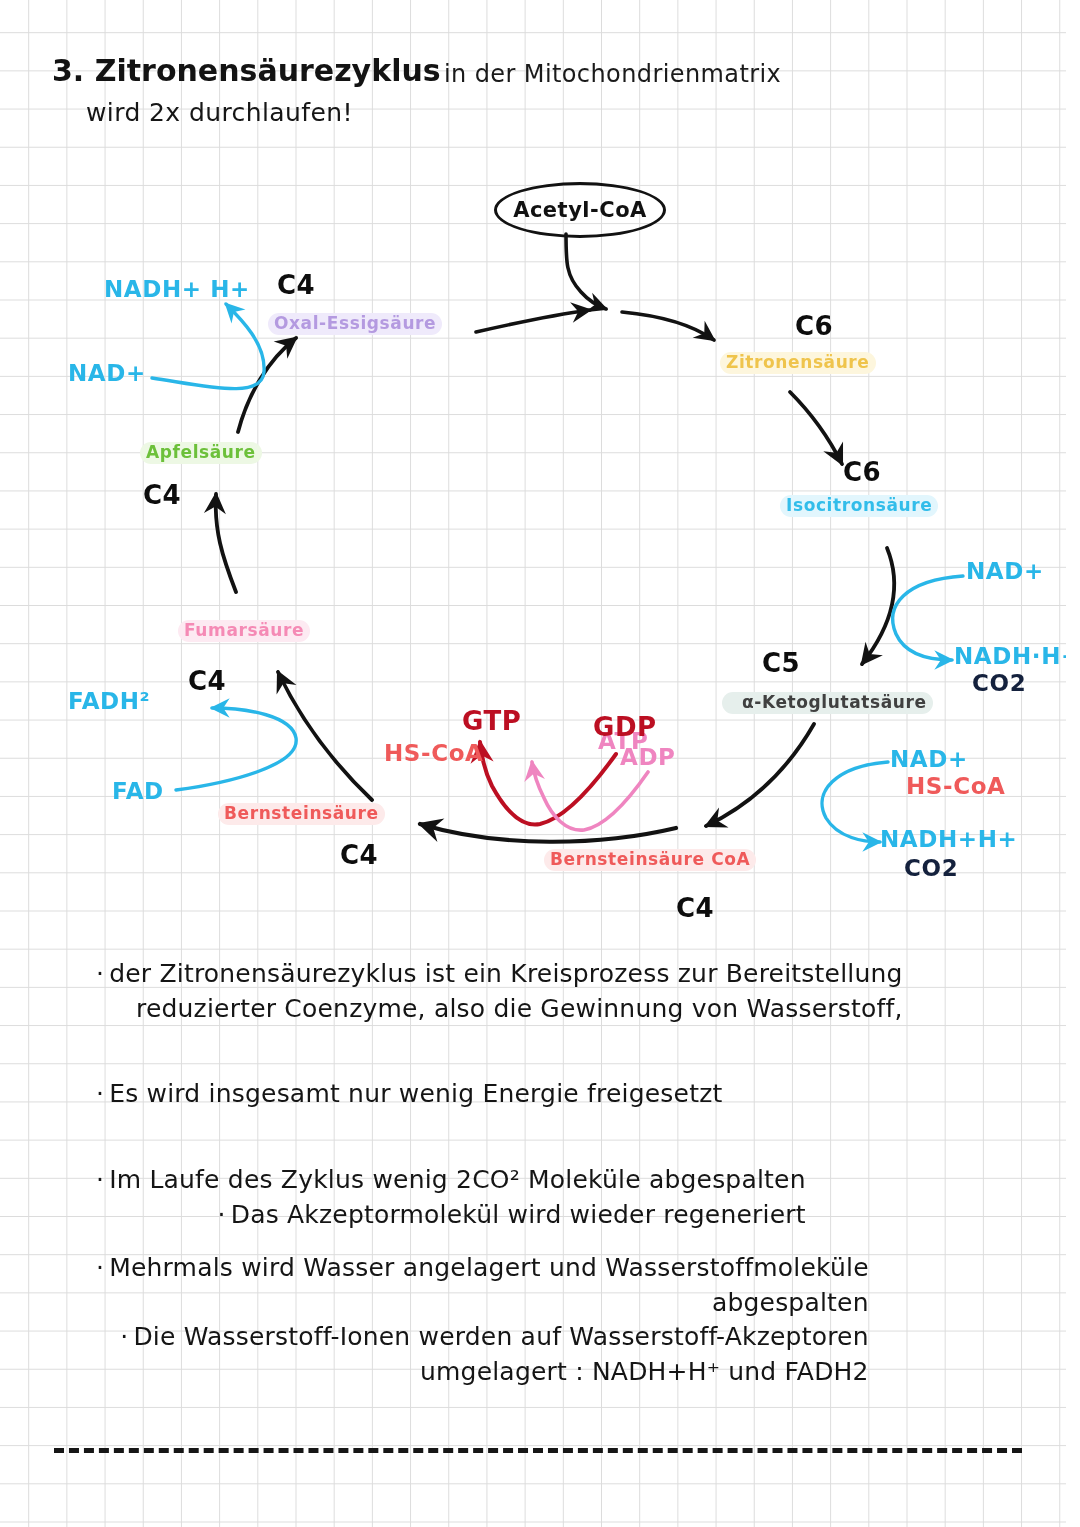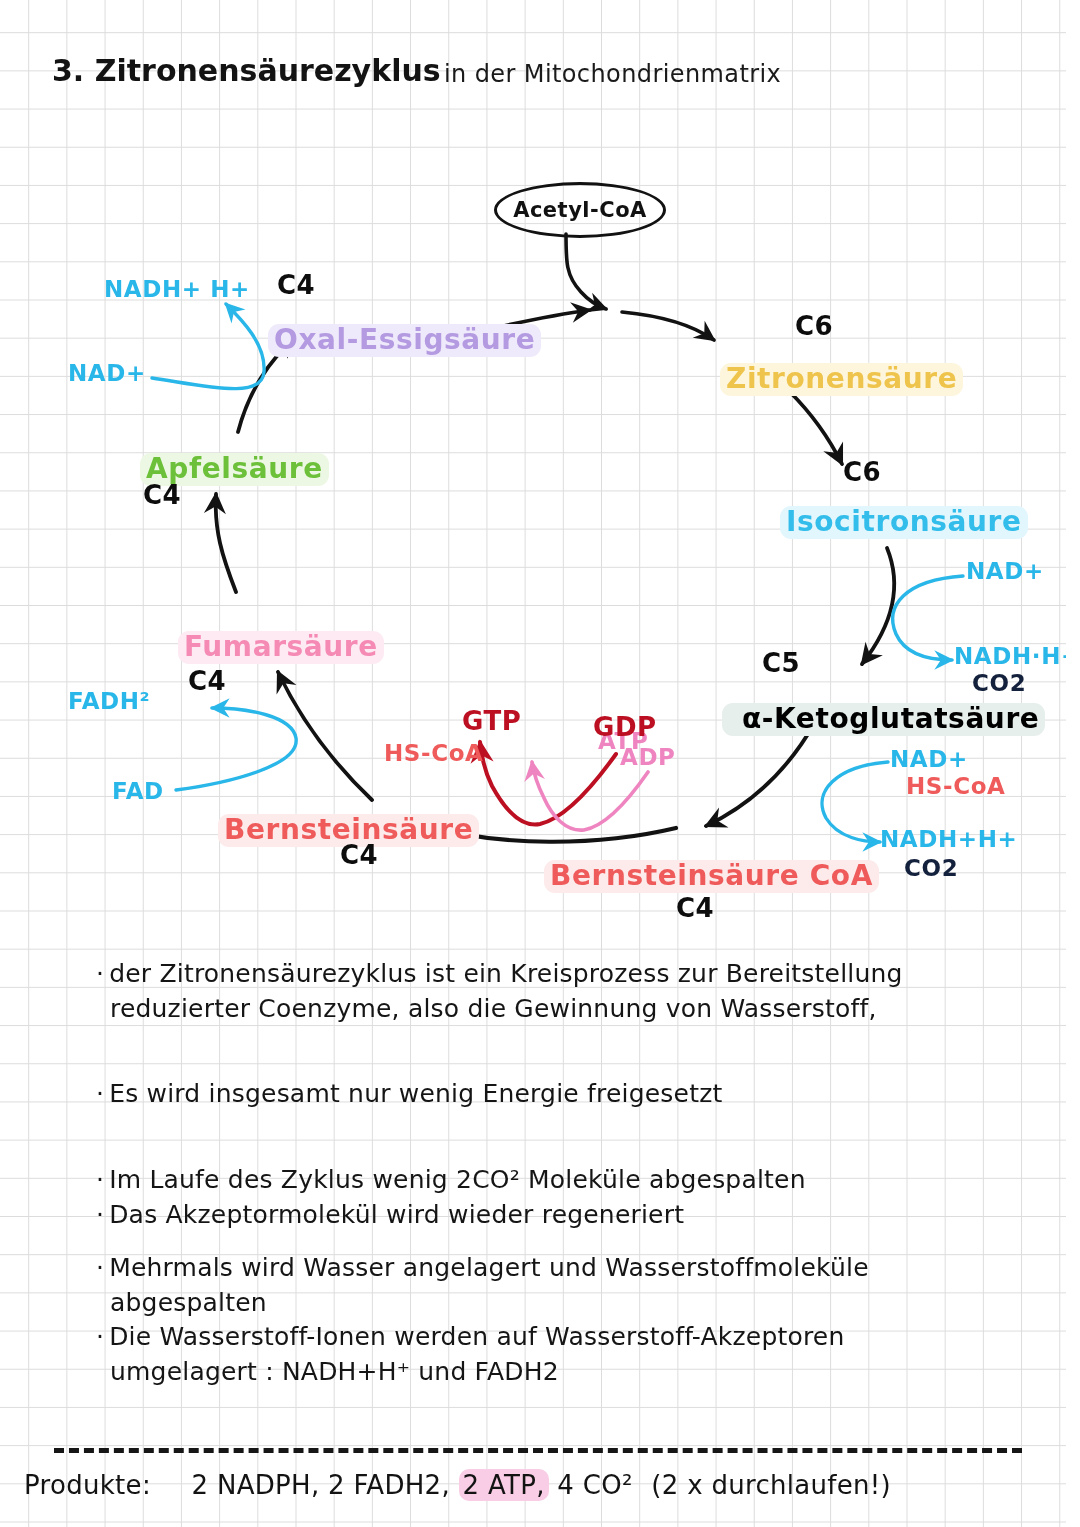--- a/index.html
+++ b/index.html
@@ -60,61 +60,60 @@
     border-radius: 50% / 50%;
     display: flex; align-items: center; justify-content: center;
   }
   #acetyl-oval .lbl {
     font-size: 21px; font-weight: 600; color: #111;
     letter-spacing: 0.5px;
   }
 
   
   .met {
-    font-size: 28px;
+    font-size: 17px;
     font-weight: 700;
     letter-spacing: 0.6px;
     padding: 2px 6px 3px 6px;
     border-radius: 11px;
-    margin-top: 11px;
   }
   .cnum {
     font-size: 26px;
     font-weight: 800;
     color: #0d0d0d;
     letter-spacing: 0.5px;
   }
   .cof {
     font-size: 23px;
     font-weight: 700;
     letter-spacing: 0.6px;
   }
 
   
   .c-cyan   { color: #29b6e8; }
   .c-navy   { color: #14213d; }
   .c-purple { color: #b49ae0; background: #efeafb; }
   .c-green  { color: #6cc03a; background: #edf8e4; }
   .c-gold   { color: #efc44c; background: #fdf6dd; }
   .c-ltblue { color: #32bdea; background: #e2f6fd; }
-  .c-teal   { color: #000000; background: #e6efec; padding-left: 20px; }
+  .c-teal   { color: #404040; background: #e6efec; padding-left: 20px; }
   .c-salmon { color: #ef5a5a; background: #fdeaea; }
   .c-pink   { color: #f58ab5; background: #fdeaf2; }
   .c-darkred{ color: #bc0f22; }
   .c-pinkmid{ color: #ef85c0; }
 
   
   .bullets {
     left: 96px;
     font-size: 25px;
     color: #151515;
     line-height: 1.30;
     letter-spacing: 0.2px;
   }
-  .bullets .b { margin-bottom: 2px; }
+  .bullets .b { margin-bottom: 2px; text-align: right; }
   .bullets .cont { margin-left: 14px; }
   .dot { margin-right: 5px; }
 
   
   #divider {
     left: 54px; top: 1448px;
     width: 968px; height: 0;
     border-top: 5px dashed #161616;
   }
 
@@ -137,20 +136,21 @@
     pointer-events: none;
   }
 </style>
 </head>
 <body>
 
 <div id="page">
 
   <div class="abs hw nowrap" id="title-main">3. Zitronensäurezyklus</div>
   <div class="abs hw nowrap" id="title-sub">in der Mitochondrienmatrix</div>
+  <div class="abs hw nowrap" id="title-line2">wird 2x durchlaufen!</div>
 
   <svg class="overlay" viewBox="0 0 1080 1527">
     <defs>
       <marker id="ah-black" markerWidth="9" markerHeight="9" refX="5.6" refY="3.2" orient="auto" markerUnits="strokeWidth">
         <path d="M0.4,0.3 L6.2,3.2 L0.4,6.1 L2.3,3.2 Z" fill="#121212"></path>
       </marker>
       <marker id="ah-cyan" markerWidth="9" markerHeight="9" refX="5.6" refY="3.2" orient="auto" markerUnits="strokeWidth">
         <path d="M0.4,0.3 L6.2,3.2 L0.4,6.1 L2.3,3.2 Z" fill="#29b6e8"></path>
       </marker>
       <marker id="ah-dred" markerWidth="9" markerHeight="9" refX="5.6" refY="3.2" orient="auto" markerUnits="strokeWidth">
@@ -277,21 +277,14 @@
     <div class="b nowrap">
       <span class="dot">·</span><span>Die Wasserstoff-Ionen werden auf Wasserstoff-Akzeptoren</span>
     </div>
     <div class="b nowrap cont">
       <span>umgelagert : NADH+H⁺ und FADH2</span>
     </div>
   </div>
 
   <div class="abs" id="divider"></div>
 
-  <div class="abs hw nowrap" id="products">
-    <span class="pl">Produkte:</span>
-    <span style="display:inline-block; width:32px;"></span><span>2 NADPH, 2 FADH2,</span>
-    <span class="hl-atp">2 ATP,</span>
-    <span>4 CO²</span>
-    <span style="display:inline-block; width:10px;"></span><span>(2 x durchlaufen!)</span>
-  </div>
 
 </div>
 
 </body></html>

